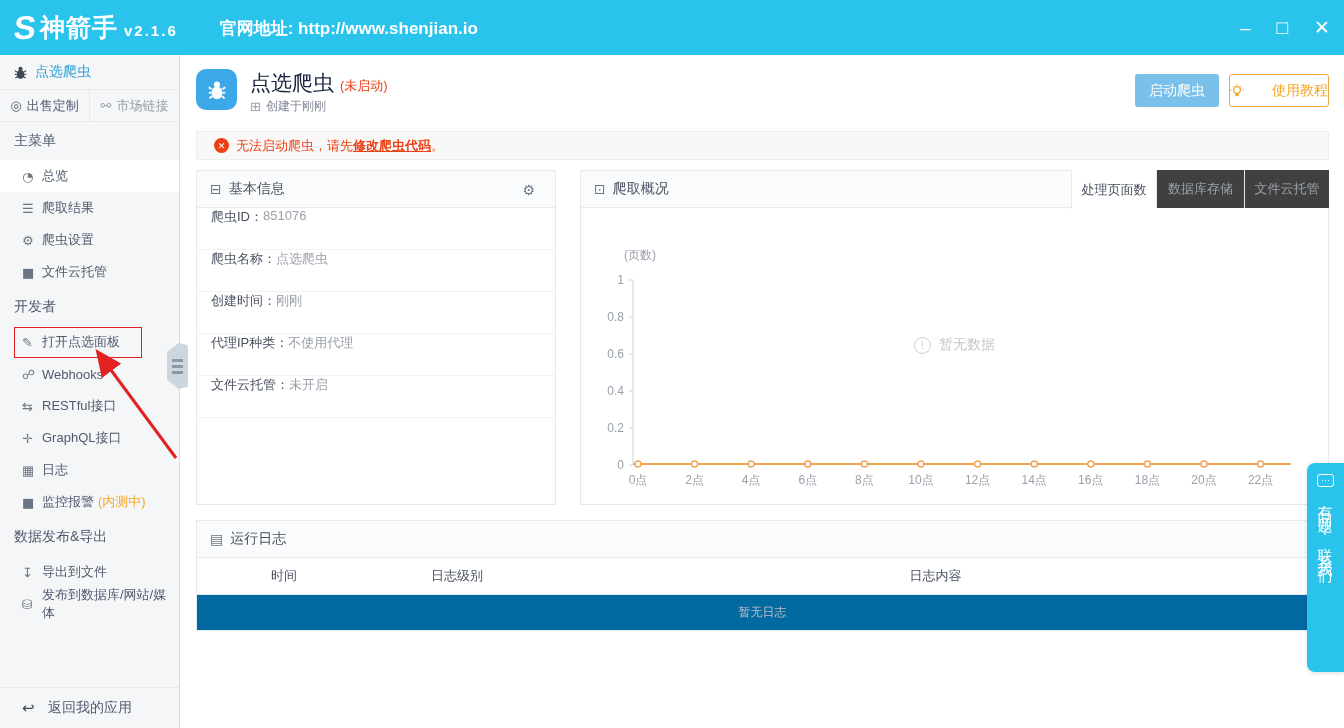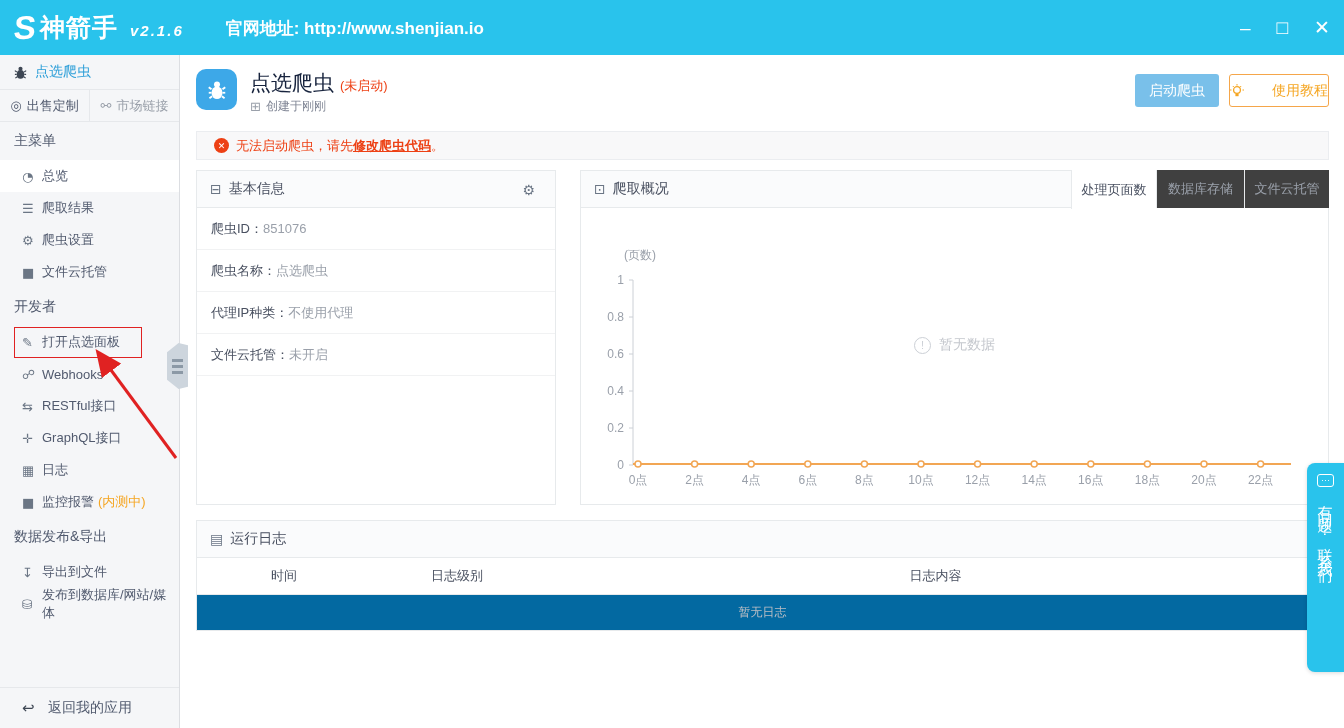--- a/index.html
+++ b/index.html
@@ -3,21 +3,21 @@
 <meta charset="utf-8">
 <style>
   * { margin:0; padding:0; box-sizing:border-box; }
   html,body { width:1344px; height:728px; overflow:hidden; }
   body { font-family:"Liberation Sans","DejaVu Sans",sans-serif; background:#fff; position:relative; color:#495060; }
 
   
   .titlebar { position:absolute; left:0; top:0; width:1344px; height:55px; background:#29c3ec; display:flex; align-items:center; }
   .logo-s { color:#fff; font-size:33px; font-weight:900; margin-left:14px; transform:skewX(-6deg); line-height:1; }
   .app-name { color:#fff; font-size:25px; font-weight:bold; margin-left:4px; letter-spacing:1px; }
-  .app-version { color:#fff; font-size:15px; font-weight:bold; margin-left:12px; letter-spacing:2px; margin-top:6px;font-style:italic; }
+  .app-version { color:#fff; font-size:15px; font-weight:bold; margin-left:6px; letter-spacing:2px; margin-top:6px; }
   .site-addr { color:#fff; font-size:17px; font-weight:bold; margin-left:42px; margin-top:2px; }
   .win-controls { position:absolute; right:14px; top:0; height:55px; display:flex; align-items:center; gap:26px; }
   .win-btn { color:#fff; font-size:19px; line-height:1; cursor:pointer; font-weight:400; }
 
   
   .sidebar { position:absolute; left:0; top:55px; width:180px; height:673px; background:#f5f6f8; border-right:1px solid #dcdee2; }
   .crawler-row { height:35px; display:flex; align-items:center; padding-left:13px; border-bottom:1px solid #e6e8eb; }
   .crawler-row .name { color:#2d9fd8; font-size:14px; margin-left:7px; }
   .bug-svg { width:15px; height:15px; display:block; }
   .top-buttons { height:32px; display:flex; border-bottom:1px solid #e6e8eb; }
@@ -51,21 +51,21 @@
   .alert-bar { position:absolute; left:15px; right:15px; top:76px; height:29px; background:#f8f8f9; border:1px solid #ebedf0; display:flex; align-items:center; padding-left:17px; font-size:13px; color:#ed4014; }
   .err-ic { width:15px; height:15px; background:#ed4014; border-radius:50%; color:#fff; font-size:9px; display:flex; align-items:center; justify-content:center; margin-right:7px; flex:none; }
   .alert-link { color:#ed4014; font-weight:bold; text-decoration:underline; cursor:pointer; }
 
   .panel { position:absolute; border:1px solid #e7eaec; background:#fff; }
   .panel-header { height:37px; border-bottom:1px solid #e7eaec; background:#fafbfc; display:flex; align-items:center; padding-left:13px; font-size:14px; color:#495060; position:relative; }
   .panel-header .g { color:#6b7685; margin-right:7px; font-size:14px; }
 
   .p-basic { left:15px; top:115px; width:360px; height:335px; }
   .gear-btn { position:absolute; right:13px; top:0; height:37px; display:flex; align-items:center; color:#a0a6ad; font-size:15px; cursor:pointer; }
-  .info-row { height:42px; display:flex; align-items:center; padding-left:14px; font-size:13px; border-bottom:1px solid #f1f2f3; }
+  .info-row { height:42px; display:flex; padding-left:14px; font-size:13px; border-bottom:1px solid #f1f2f3; }
   .info-row .lbl { color:#495060; }
   .info-row .val { color:#9aa0aa; }
 
   .p-chart { left:399px; top:115px; width:749px; height:335px; }
   .tabs { position:absolute; right:-1px; top:-1px; height:38px; display:flex; }
   .tab { height:38px; display:flex; align-items:center; justify-content:center; font-size:13px; color:#9aa0aa; border-left:1px solid #e7eaec; cursor:pointer; background:#404040; }
   .tab.t0 { width:85px; } .tab.t1 { width:88px; } .tab.t2 { width:85px; } .tab.t3 { width:129px; border-right:1px solid #e7eaec; }
   .tab.active { background:#fff; color:#495060; height:39px; }
   .chart-body { position:relative; width:747px; height:296px; }
   .chart-empty { position:absolute; left:0; right:0; top:128px; display:flex; align-items:center; justify-content:center; gap:8px; color:#c5c8ce; font-size:14px; }
@@ -250,20 +250,24 @@
       <span>基本信息</span>
       <span class="gear-btn g">⚙</span>
     </div>
     <div class="info-row">
       <span class="lbl">爬虫ID：</span>
         <span class="val">851076</span>
     </div>
     <div class="info-row">
       <span class="lbl">爬虫名称：</span>
         <span class="val">点选爬虫</span>
+    </div>
+    <div class="info-row">
+      <span class="lbl">创建时间：</span>
+        <span class="val">刚刚</span>
     </div>
     <div class="info-row">
       <span class="lbl">代理IP种类：</span>
         <span class="val">不使用代理</span>
     </div>
     <div class="info-row">
       <span class="lbl">文件云托管：</span>
         <span class="val">未开启</span>
     </div>
   </div>

